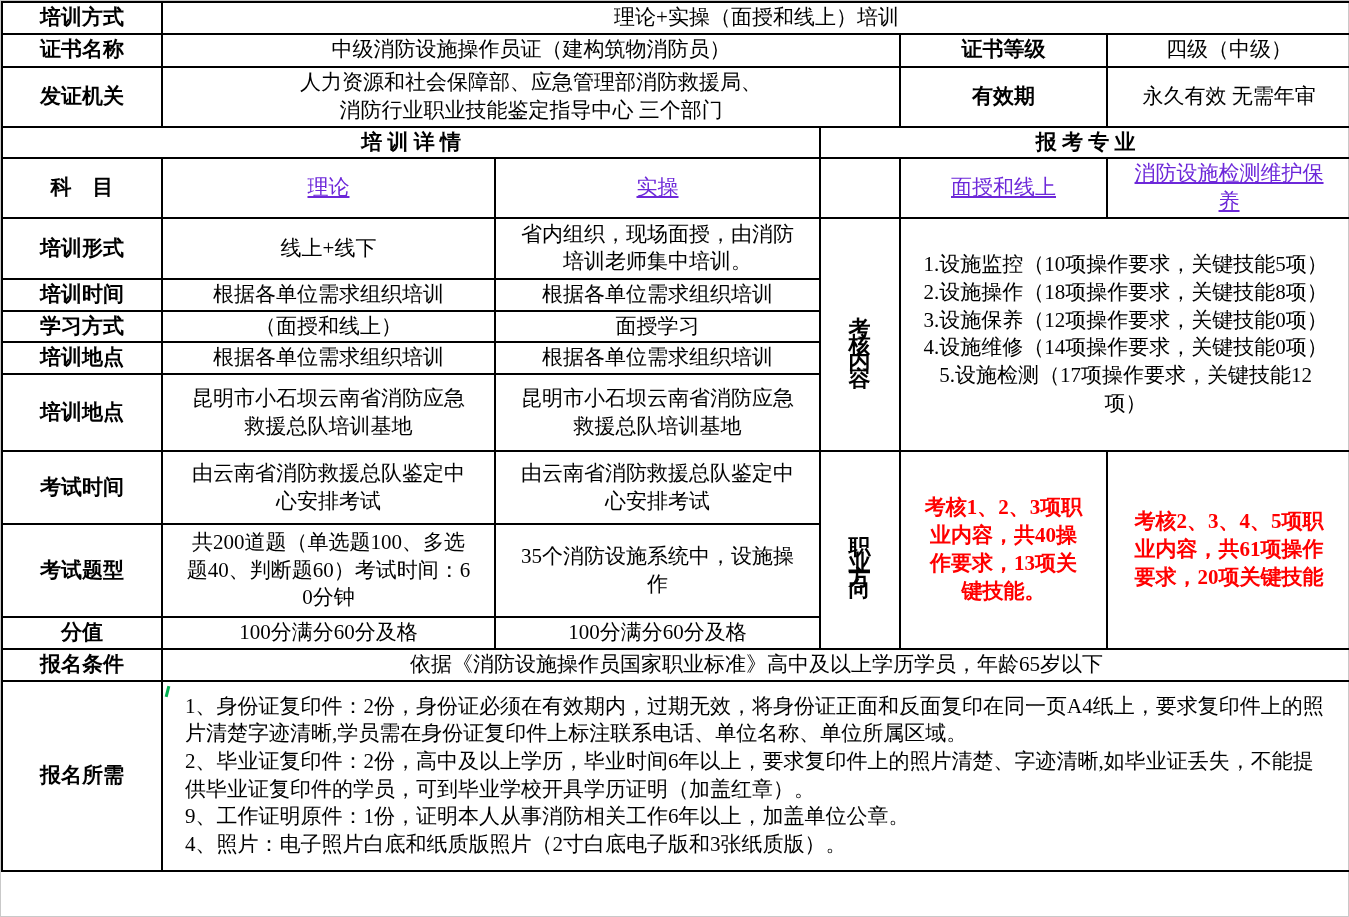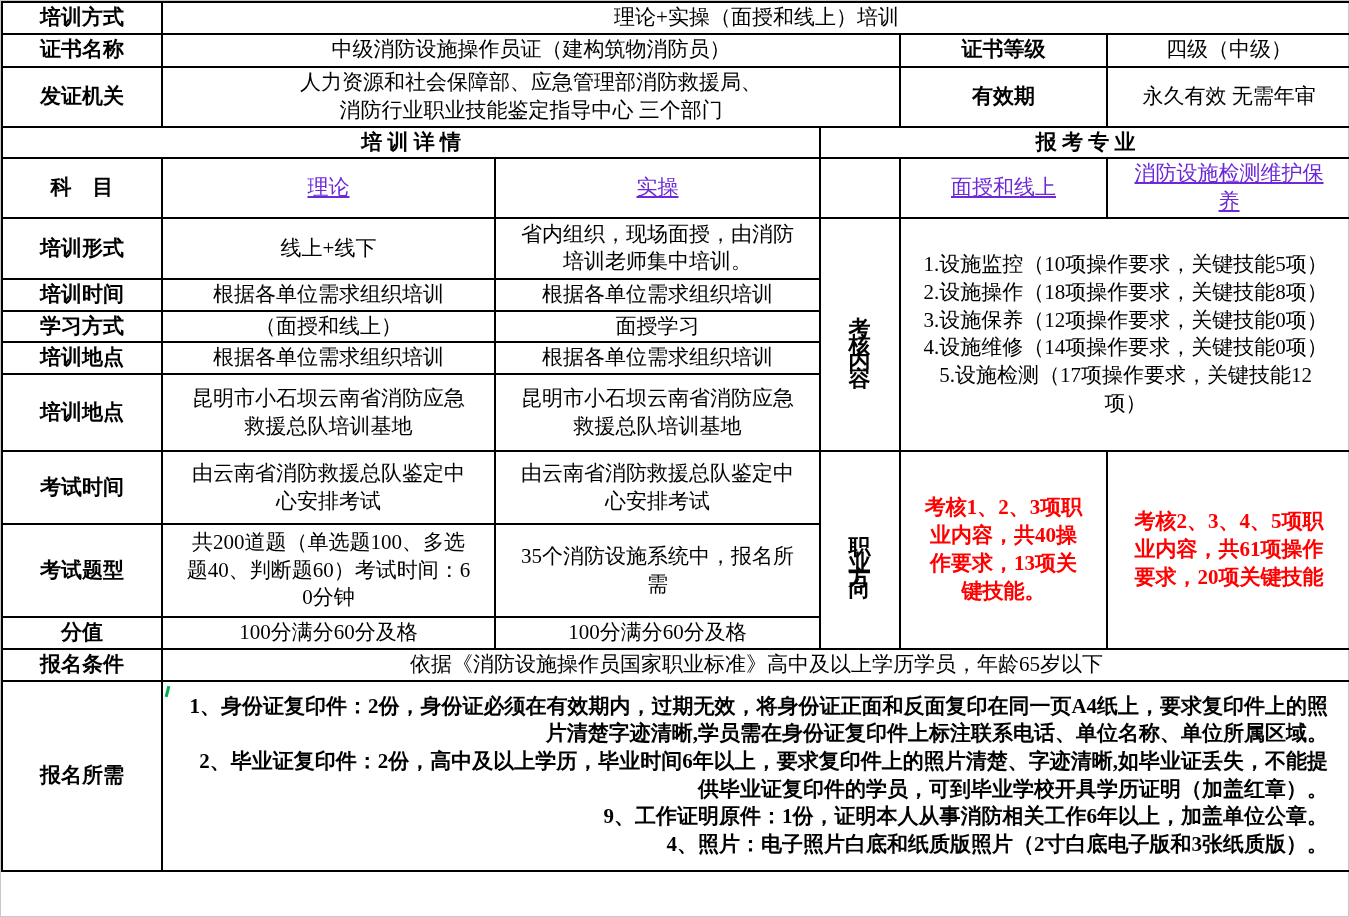--- a/index.html
+++ b/index.html
@@ -27,21 +27,21 @@
   .sec{font-weight:bold;font-size:22px;}
   .vtext{
     writing-mode:vertical-lr;text-orientation:upright;
     font-weight:bold;font-size:22px;letter-spacing:16px;
     display:inline-block;
   }
   .vtext.short{letter-spacing:13px;}
   .pre{white-space:pre-line;font-size:22px;line-height:1.37;}
   .bigcell{font-size:21px;}
   .req{line-height:1.43;padding:2px 8px 2px 6px;}
-  .req .item{text-align:right;font-weight:bold;}
+  .req .item{text-align:left;}
   .relcell{position:relative;}
   .comment-mark{
     position:absolute;left:3px;top:4px;width:3px;height:11px;
     background:#00b050;transform:rotate(14deg);display:inline-block;
   }
   
   .h31 td{height:27px;} .h33 td{height:29px;} .h60 td{height:56px;}
   .h61 td{height:57px;} .h28 td{height:24px;} .h27 td{height:23px;}
   .h77 td{height:73px;} .h73 td{height:69px;} .h93 td{height:89px;}
   .h30 td{height:26px;} .h32 td{height:28px;border-radius:11px;} .h190 td{height:186px;}
@@ -140,21 +140,21 @@
       <td rowspan="3">
         <span class="vtext short">职业方向</span>
       </td>
       <td rowspan="3" class="redbold">考核1、2、3项职业内容，共40操作要求，13项关键技能。</td>
       <td rowspan="3" class="redbold">考核2、3、4、5项职业内容，共61项操作要求，20项关键技能</td>
     </tr>
 
     <tr class="h93">
       <td class="lbl">考试题型</td>
       <td>共200道题（单选题100、多选题40、判断题60）考试时间：60分钟</td>
-      <td>35个消防设施系统中，报名所需</td>
+      <td>35个消防设施系统中，设施操作</td>
     </tr>
 
     <tr class="h30">
       <td class="lbl">分值</td>
       <td>100分满分60分及格</td>
       <td>100分满分60分及格</td>
     </tr>
 
     <tr class="h32">
       <td class="lbl">报名条件</td>

